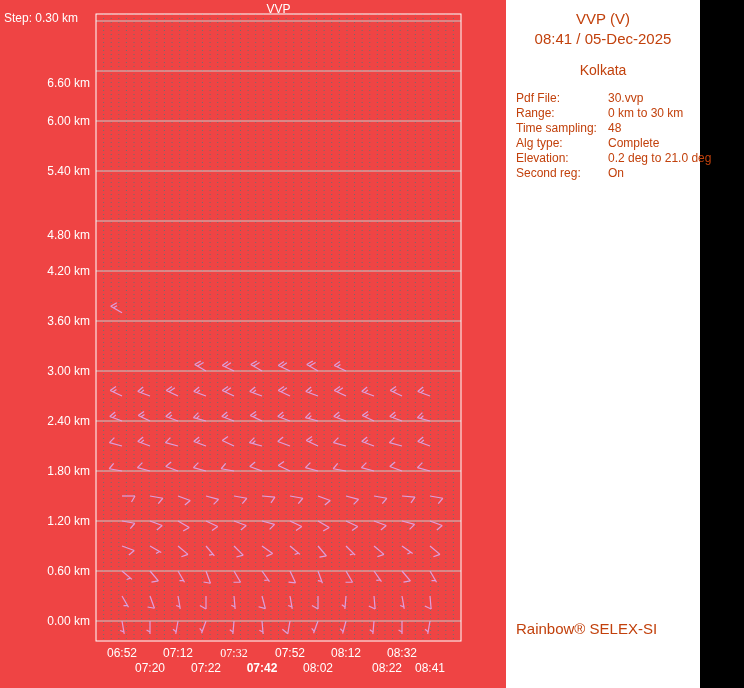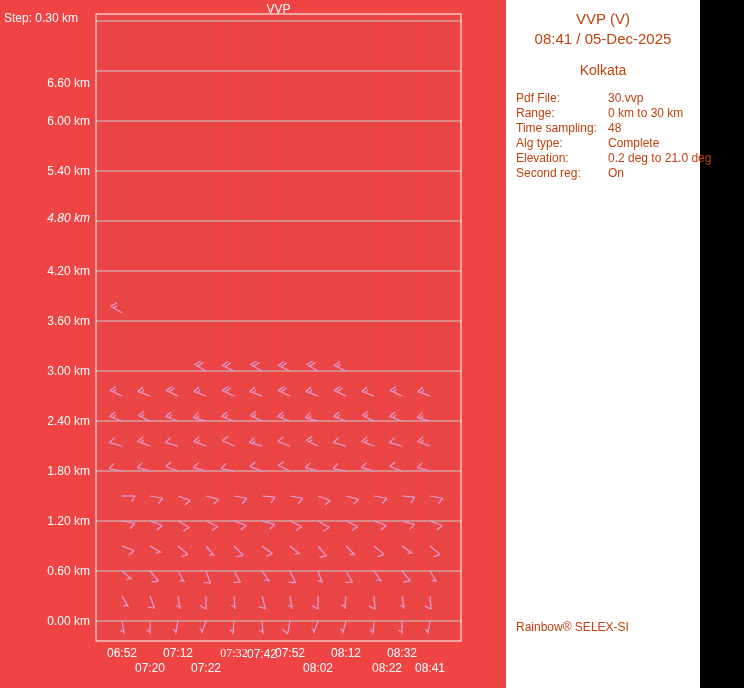--- a/index.html
+++ b/index.html
@@ -16,21 +16,21 @@
   #plot-svg{position:absolute;left:0;top:0;}
   
   .info-panel{position:absolute;left:506px;top:0;width:194px;height:688px;
               background:#fff;color:#c2410c;}
   .panel-title{margin-top:10px;text-align:center;font-size:15px;}
   .panel-datetime{margin-top:3px;text-align:center;font-size:15px;}
   .panel-station{margin-top:15px;text-align:center;font-size:14px;}
   .params{margin:13px 4px 0 10px;font-size:12px;line-height:15px;}
   .param-row{display:grid;grid-template-columns:92px 1fr;}
   .param-label,.param-value{white-space:nowrap;}
-  .panel-footer{position:absolute;left:10px;top:620px;font-size:12px;}
+  .panel-footer{position:absolute;left:10px;top:620px;font-size:15px;}
 </style>
 </head>
 <body>
 
 <div class="screen">
 
   <div class="chart-area" id="chart-area">
     <svg id="plot-svg" width="510" height="688">
         <line x1="103.60416666666667" y1="14" x2="103.60416666666667" y2="641" stroke="#6f6f6f" stroke-width="1" stroke-dasharray="1,3"></line>
         <line x1="111.20833333333333" y1="14" x2="111.20833333333333" y2="641" stroke="#6f6f6f" stroke-width="1" stroke-dasharray="1,3"></line>
@@ -637,35 +637,35 @@
         <g stroke="#dda0dd" stroke-width="1.2" fill="none">
           <line x1="430" y1="621" x2="427.7425736903299" y2="633.8025007891587"></line>
           <line x1="428.08987004566376" y1="631.8328852831343" x2="425.02579234456334" y2="629.2617524896716"></line>
         </g>
       </svg>
     <div class="step-label">Step: 0.30 km</div>
     <div class="chart-title">VVP</div>
   <div class="ylabel" style="top: 64.0022px; margin-top: 12px;">6.60 km</div>
       <div class="ylabel" style="top: 114.002px;">6.00 km</div>
       <div class="ylabel" style="top: 164.002px;">5.40 km</div>
-      <div class="ylabel" style="top: 211px; font-style: italic;">4.80 km</div>
+      <div class="ylabel" style="top: 228px;">4.80 km</div>
       <div class="ylabel" style="top: 264.001px;">4.20 km</div>
       <div class="ylabel" style="top: 314.001px;">3.60 km</div>
       <div class="ylabel" style="top: 364.001px;">3.00 km</div>
       <div class="ylabel" style="top: 414.001px;">2.40 km</div>
       <div class="ylabel" style="top: 464.001px;">1.80 km</div>
       <div class="ylabel" style="top: 514px;">1.20 km</div>
       <div class="ylabel" style="top: 564px;">0.60 km</div>
       <div class="ylabel" style="top: 614px;">0.00 km</div>
       <div class="xlabel" style="left: 122px; top: 646px;">06:52</div>
       <div class="xlabel" style="left: 150px; top: 661px;">07:20</div>
       <div class="xlabel" style="left: 178px; top: 646px;">07:12</div>
       <div class="xlabel" style="left: 206px; top: 661px;">07:22</div>
       <div class="xlabel" style="left: 234px; top: 646px; font-family: Liberation Serif, serif;">07:32</div>
-      <div class="xlabel" style="left: 262px; top: 647px;">07:42</div>
+      <div class="xlabel" style="left: 262px; top: 661px; font-weight: bold;">07:42</div>
       <div class="xlabel" style="left: 290px; top: 646px;">07:52</div>
       <div class="xlabel" style="left: 318px; top: 661px;">08:02</div>
       <div class="xlabel" style="left: 346px; top: 646px;">08:12</div>
       <div class="xlabel" style="left: 374px; top: 661px; margin-left: 13px;">08:22</div>
       <div class="xlabel" style="left: 402px; top: 646px;">08:32</div>
       <div class="xlabel" style="left: 430px; top: 661px;">08:41</div>
     </div>
 
   <div class="info-panel">
     <div class="panel-title">VVP (V)</div>

